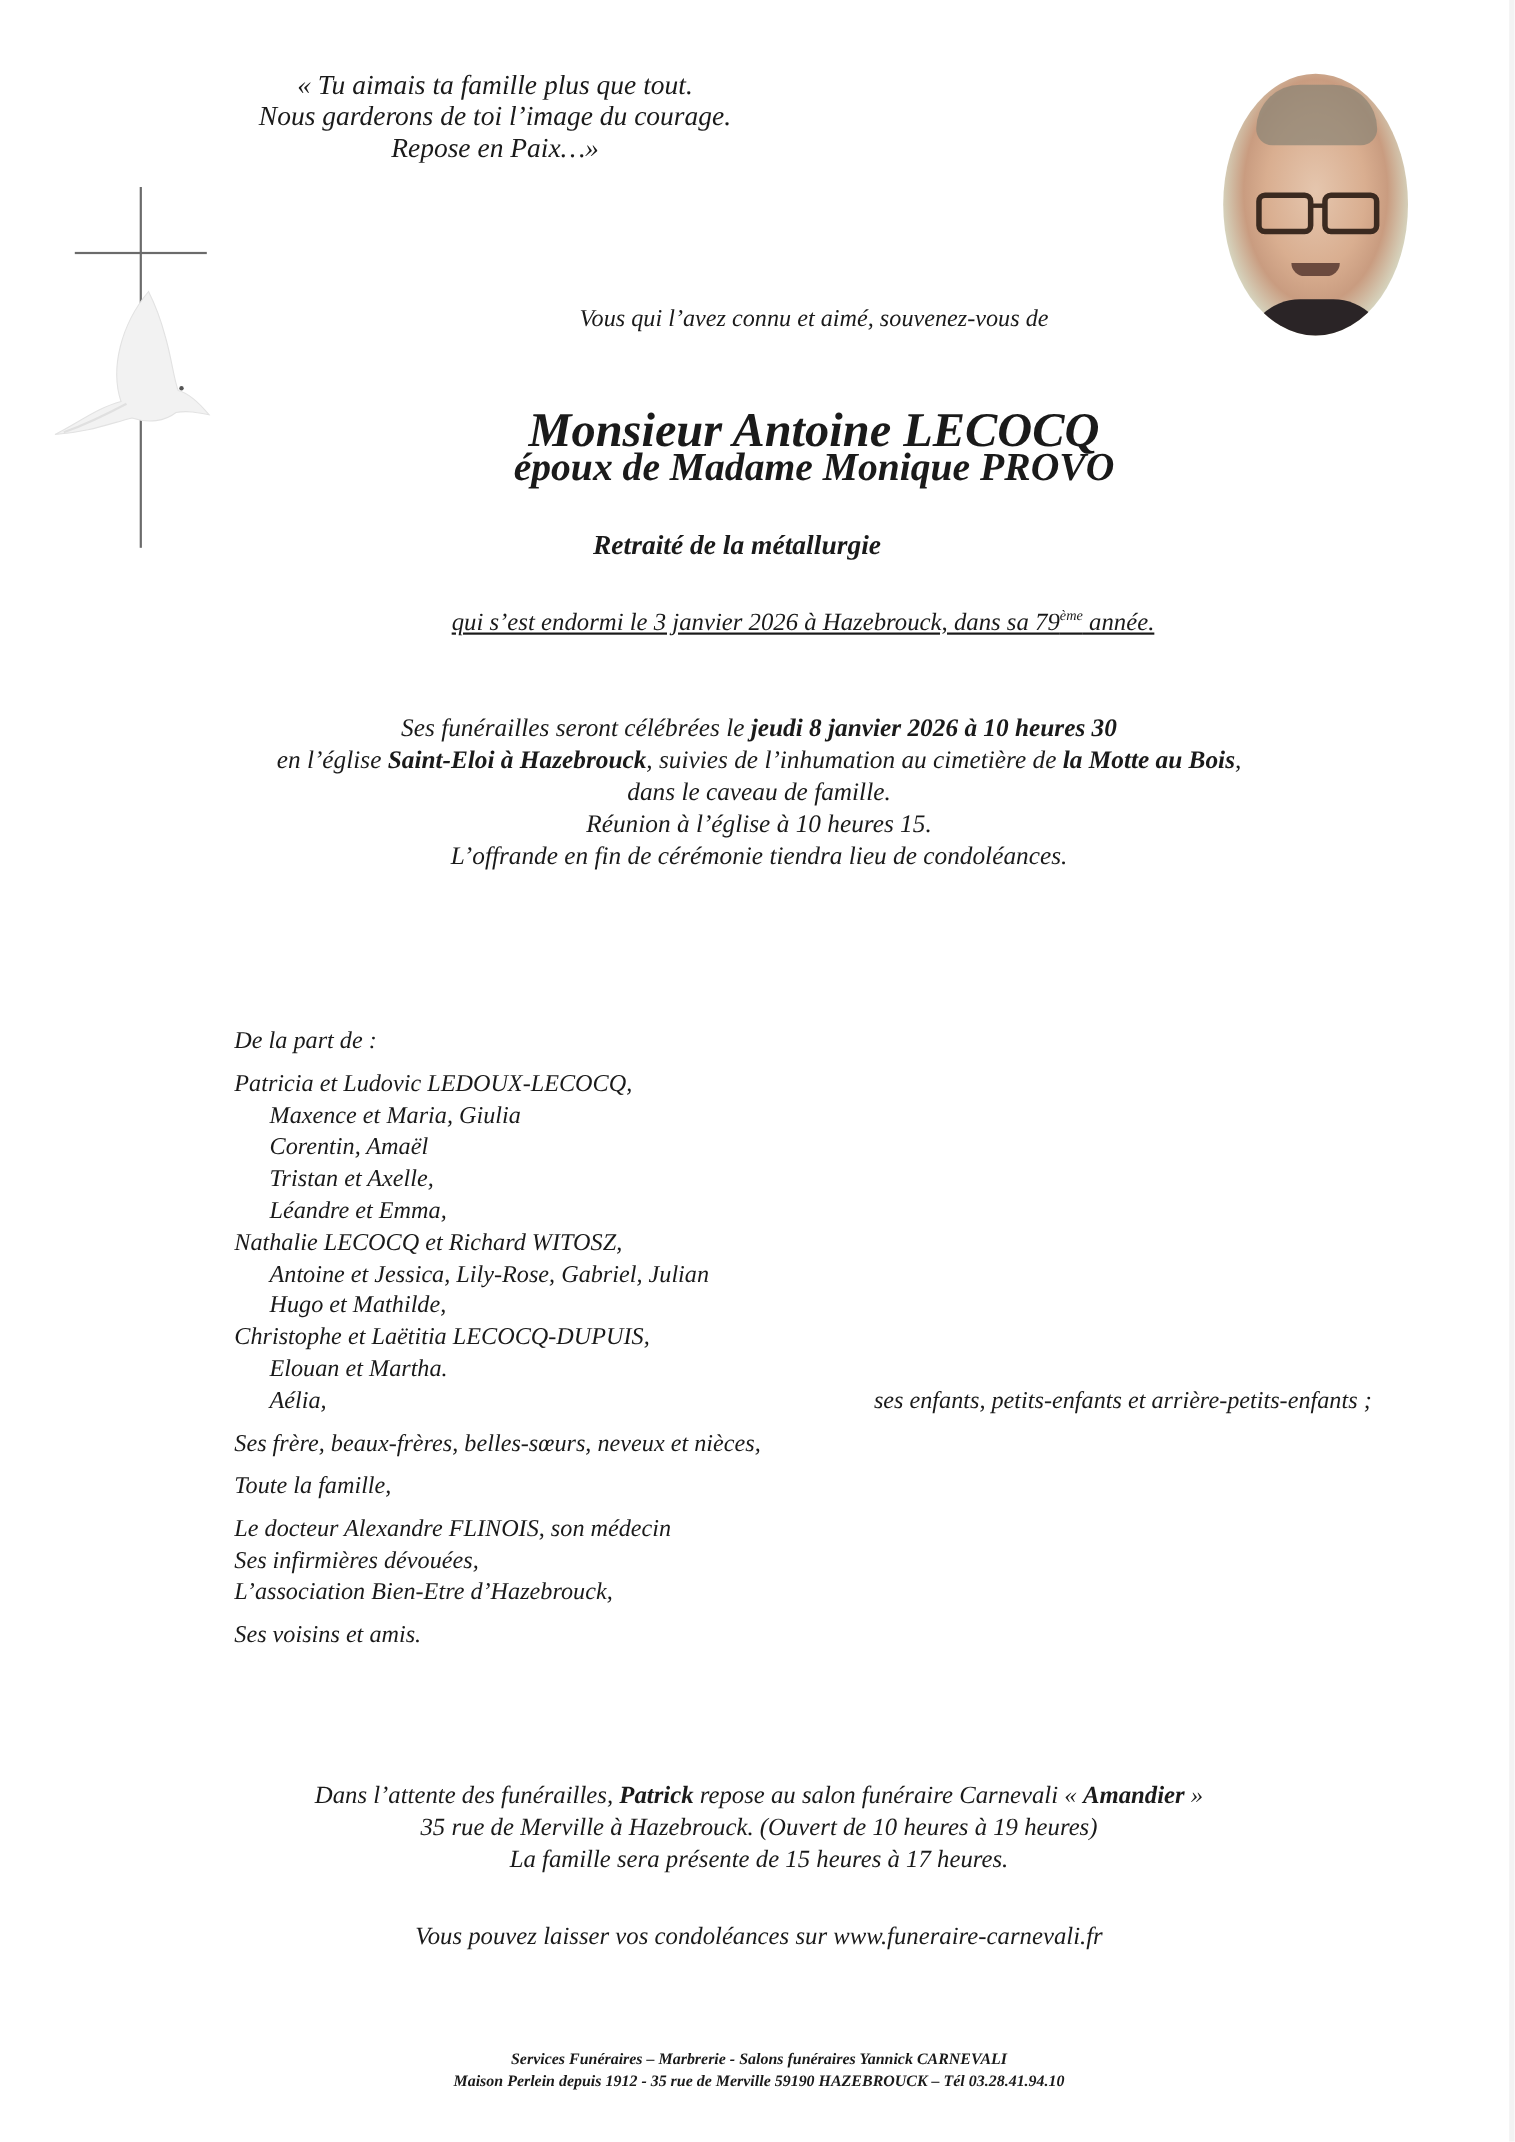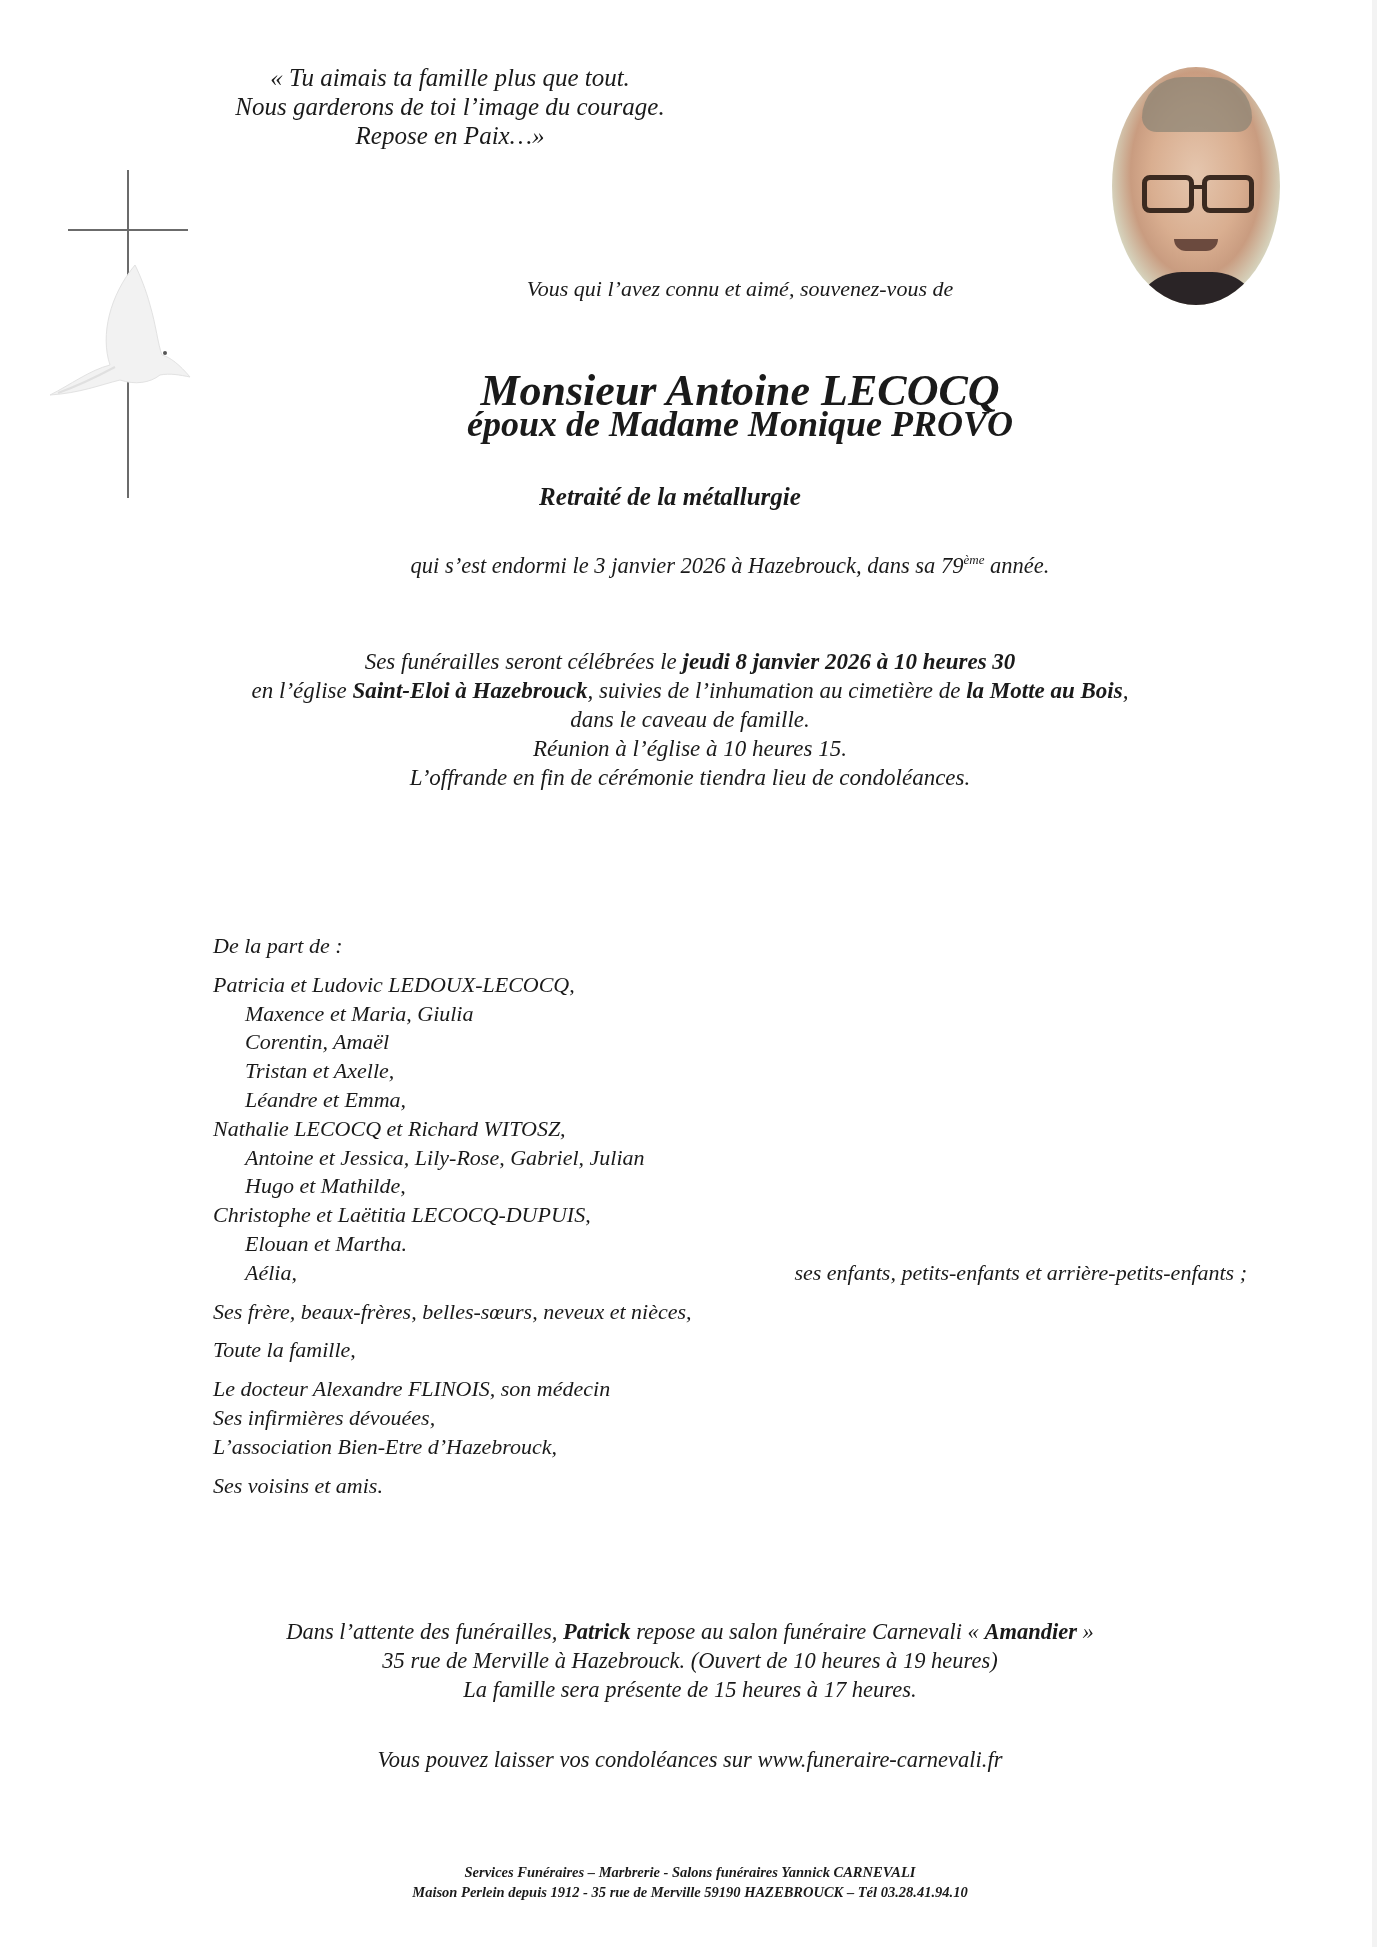--- a/index.html
+++ b/index.html
@@ -28,21 +28,21 @@
     .portrait .glasses-r { left: 90px; }
     .portrait .bridge { position: absolute; left: 78px; top: 118px; width: 14px; height: 4px; background: #3b2a20; }
     .portrait .mouth { position: absolute; left: 62px; top: 172px; width: 44px; height: 12px; border-radius: 0 0 22px 22px; background: #6b4a3e; }
     .portrait .shirt { position: absolute; left: 20px; top: 205px; width: 130px; height: 50px; border-radius: 60px 60px 0 0; background: #2a2426; }
 
     .intro { left: 340px; top: 276px; width: 800px; font-size: 22px; }
     .name { left: 300px; top: 363px; width: 880px; font-size: 44px; font-weight: bold; line-height: 56px; }
     .spouse { left: 300px; top: 396px; width: 880px; font-size: 36px; font-weight: bold; line-height: 56px; }
     .profession { left: 300px; top: 483px; width: 740px; font-size: 25px; font-weight: bold; }
 
-    .death { left: 300px; top: 552px; width: 860px; font-size: 22.5px; }
+    .death { left: 300px; top: 552px; width: 860px; font-size: 22.5px; text-decoration: underline; }
     .death sup { font-size: 13px; }
 
     .funeral { left: 220px; top: 647px; width: 940px; font-size: 23px; line-height: 29px; }
 
     .family { left: 213px; top: 932px; width: 1040px; font-size: 22px; line-height: 28.8px; }
     .row { position: relative; }
     .row .rel { position: absolute; right: 24px; top: 0; }
     .gap { height: 10px; }
     .ind { padding-left: 32px; }
 

